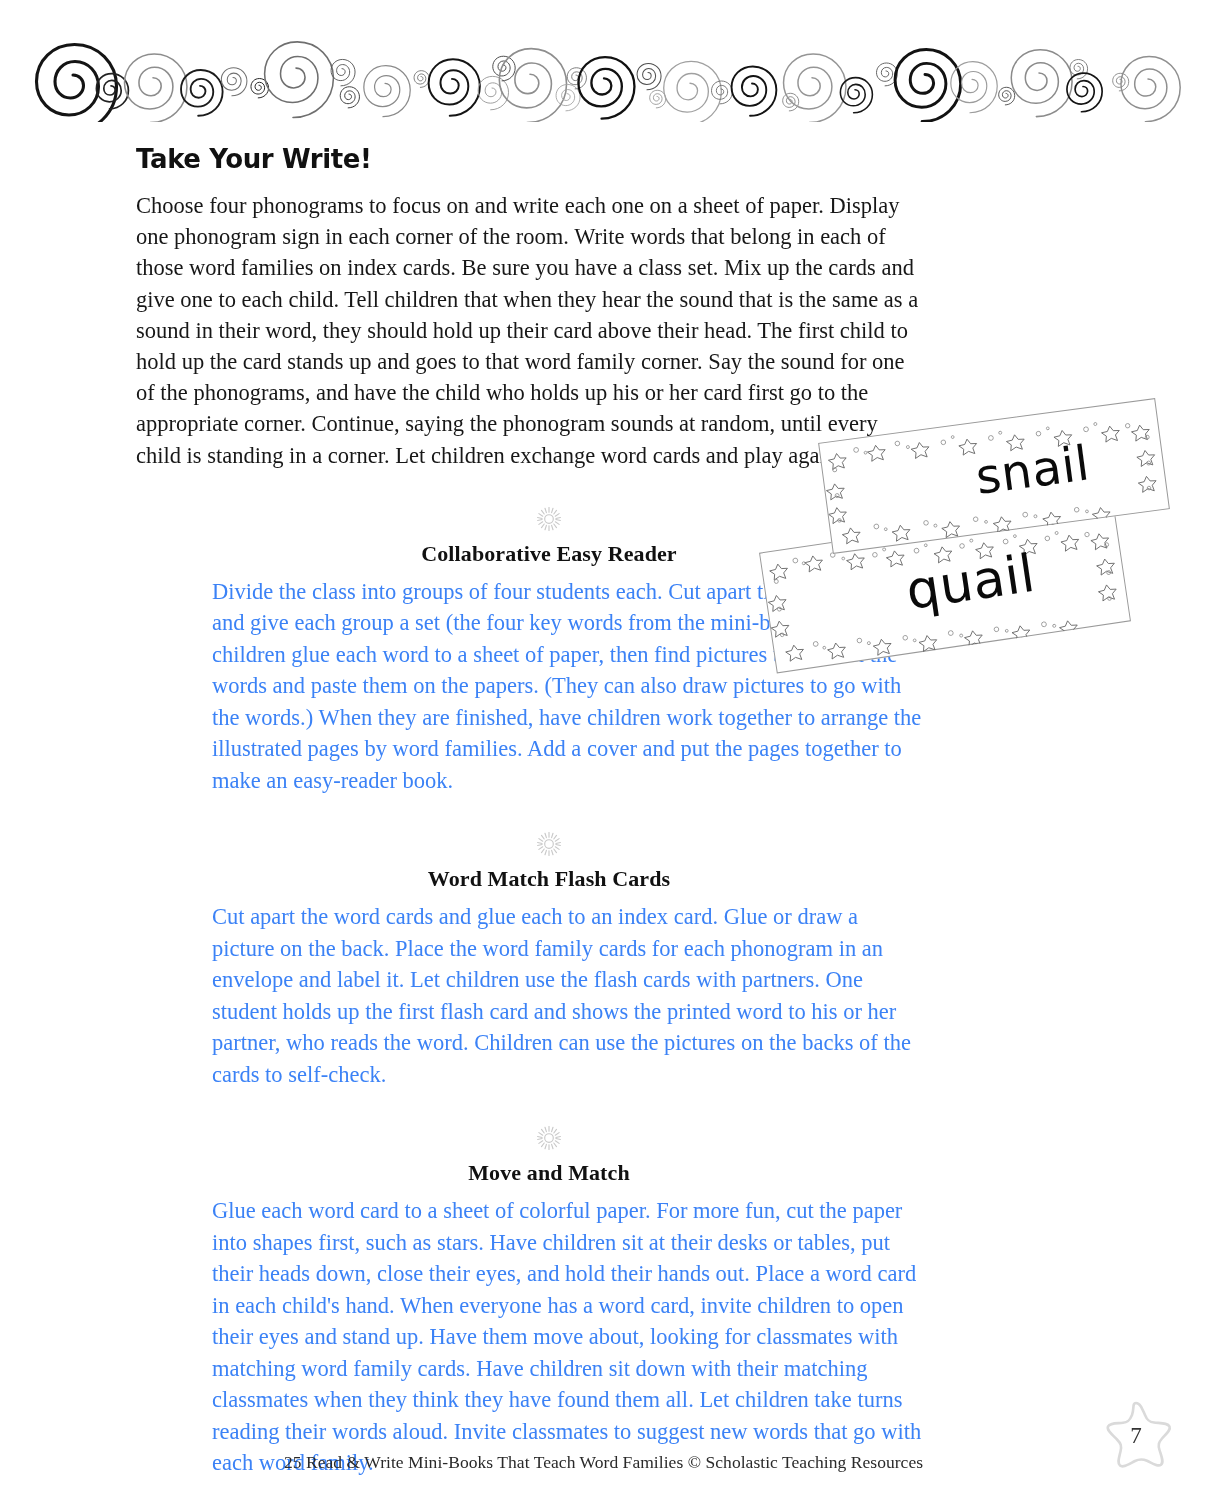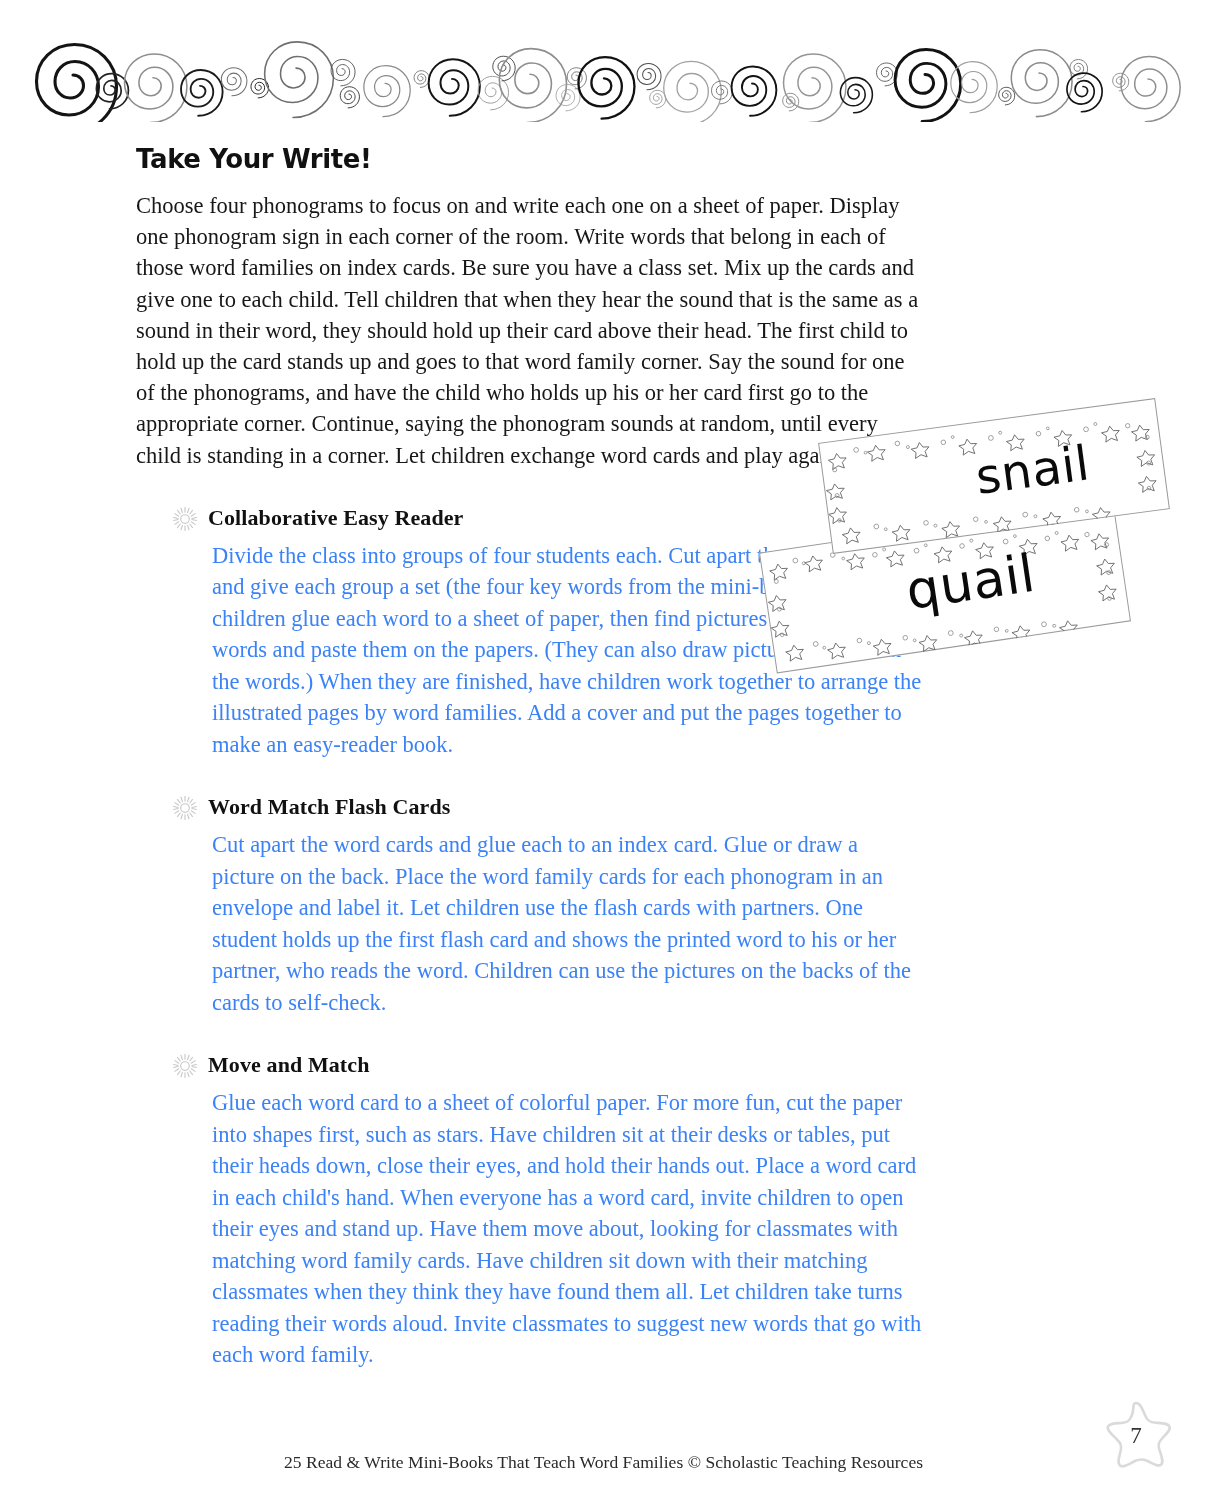--- a/index.html
+++ b/index.html
@@ -63,20 +63,21 @@
   .activity {
     margin-top: 34px;
     position: relative;
     padding-left: 40px;
   }
   .activity-head {
     display: flex;
     align-items: center;
     gap: 10px;
     margin-left: -4px;
+    flex-direction: column;
   }
   .sun-icon {
     width: 26px;
     height: 26px;
     flex: 0 0 26px;
     position: relative;
     top: 1px;
   }
   .activity-name {
     font-family: "Liberation Serif", serif;

